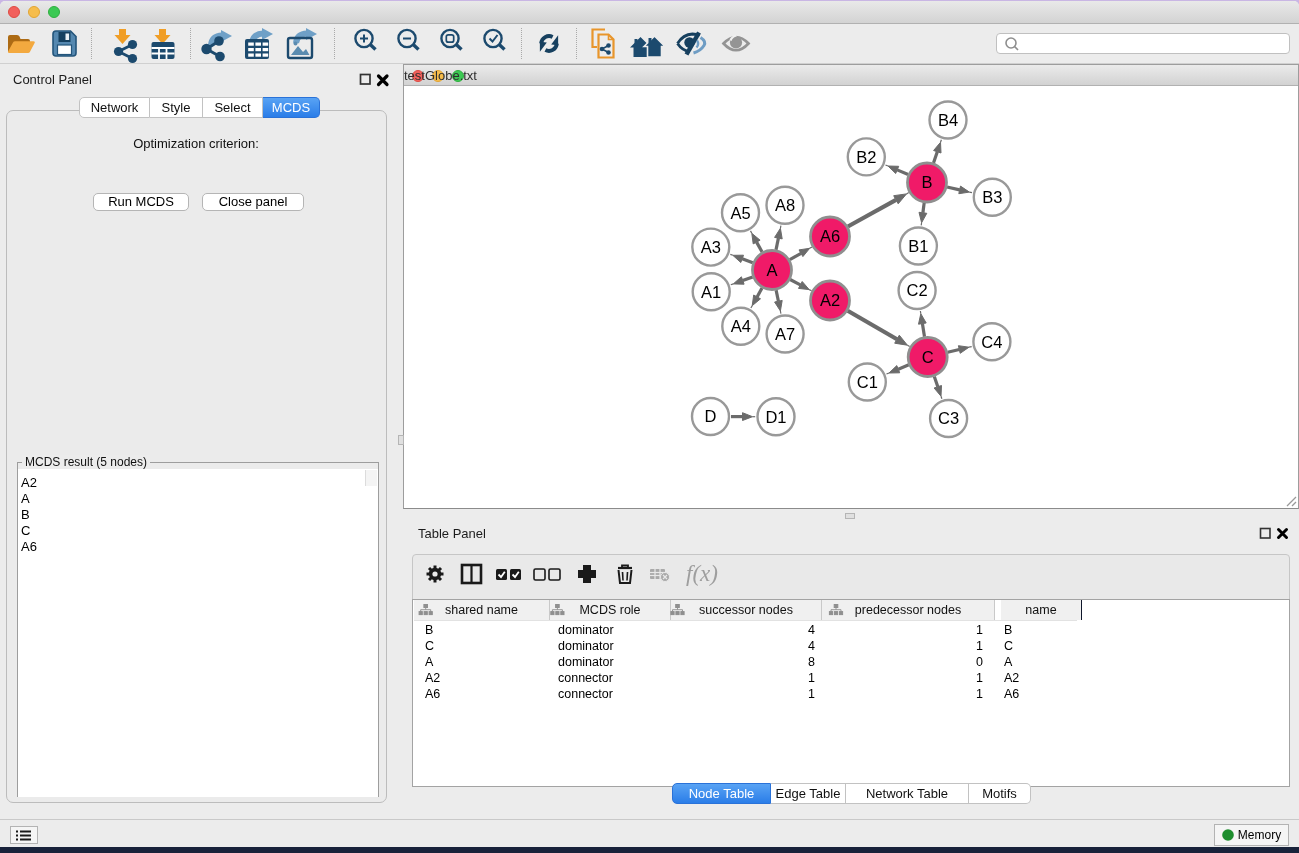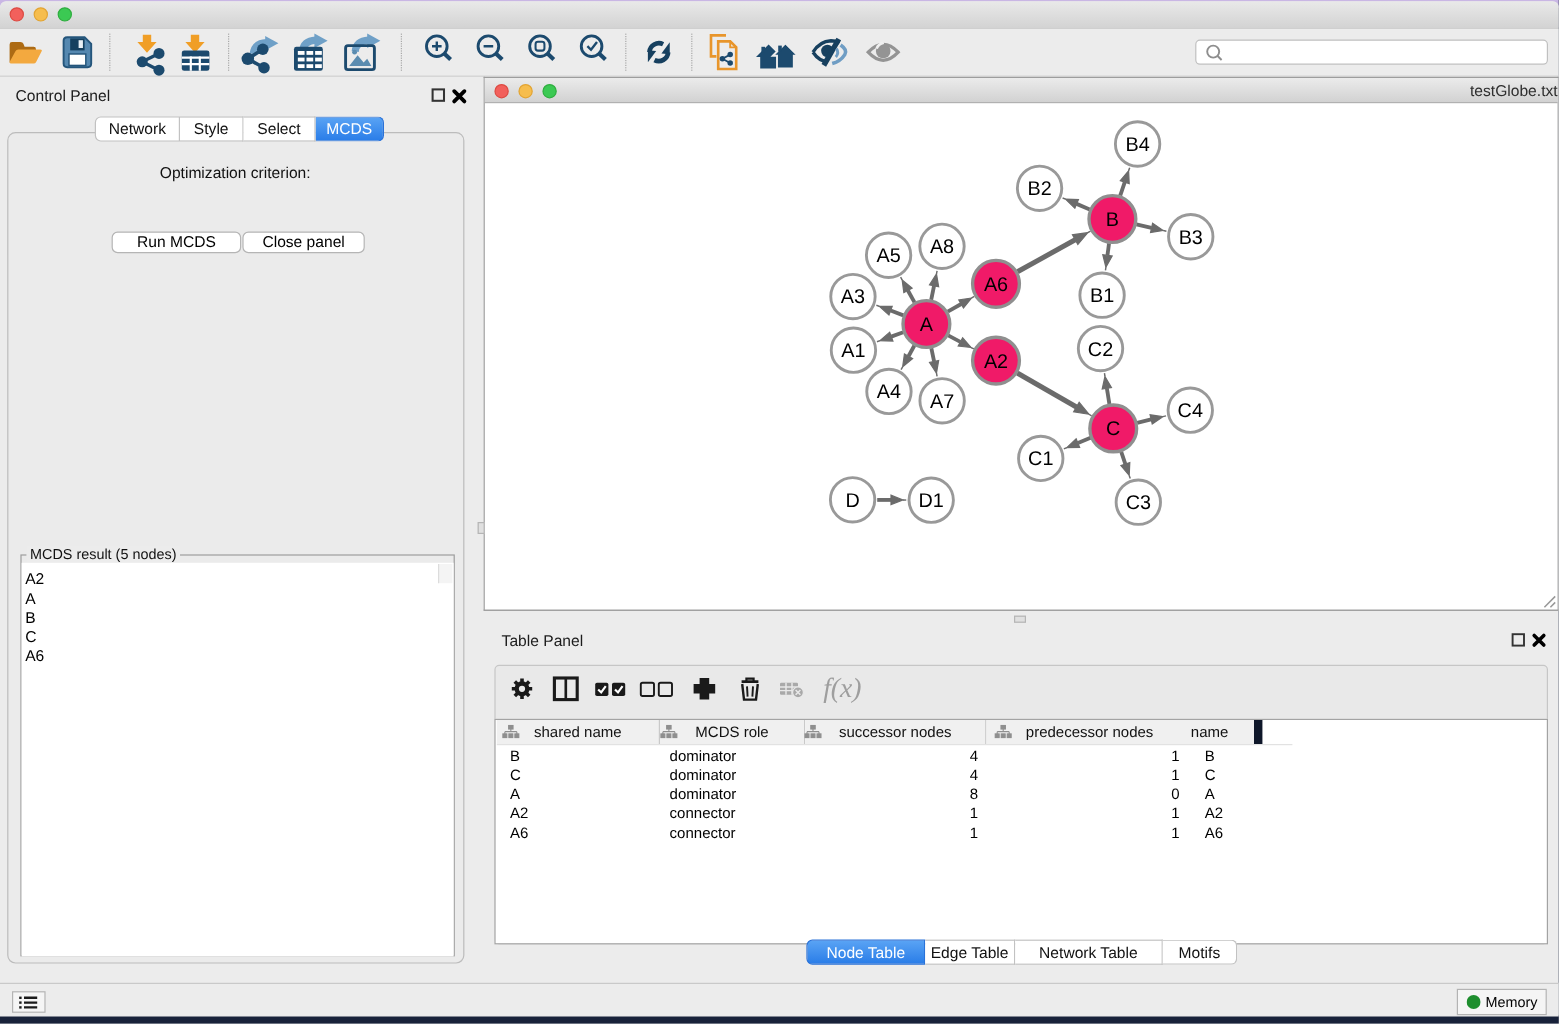--- a/index.html
+++ b/index.html
@@ -27,21 +27,21 @@
 #ddbtn{right:-1px;top:-1px;width:15px;height:21px;background:linear-gradient(#6eb1f7,#2a7ae8);border-radius:0 5px 5px 0}
 .btn{height:18px;background:#fff;border:1px solid #b5b5b5;border-radius:5px;font-size:13px;text-align:center;line-height:16px;color:#000}
 #fieldset{left:17px;top:397px;width:362px;height:335px;border:1px solid #9d9d9d}
 #legend{left:4px;top:-8px;background:#ececec;padding:0 3px;font-size:12px;color:#111}
 #listbox{left:0px;top:6px;width:360px;height:328px;background:#fff;font-size:13px;color:#000}
 #listbox div{height:16px;line-height:16px;padding-left:3px}
 #sbtrack{right:1px;top:1px;width:12px;height:326px;background:#f4f4f4;border-left:1px solid #dcdcdc}
 
 #netwin{left:403px;top:63px;width:896px;height:445px;background:#fff;border:1px solid #9d9d9d;border-bottom:1px solid #8b8b8b}
 #nettb{left:0;top:0;width:894px;height:21px;background:linear-gradient(#ebebeb,#d2d2d2);border-bottom:1px solid #b1b1b1}
-#nettitle{width:100%;text-align:right;top:3px;font-size:13px;color:#2e2e2e}
+#nettitle{width:100%;text-align:left;top:3px;font-size:13px;color:#2e2e2e}
 
 #tpanel{left:403px;top:520px;width:896px;height:300px}
 #ttoolbox{left:9px;top:33px;width:878px;height:233px;border:1px solid #c6c6c6;border-radius:4px;background:#e9e9e9}
 #ttable{left:9px;top:78px;width:878px;height:188px;background:#fff;border:1px solid #a3a3a3}
 .hdrcell{top:0;height:20px;background:#f0f0f0;border-right:1px solid #c9c9c9;font-size:12.5px;color:#111;text-align:center;line-height:20px}
 .hline{left:1px;top:20px;width:663px;height:0;border-top:1px solid #e2e2e2}
 .trow{font-size:12.5px;color:#000;height:16px;line-height:16px}
 #btabs{top:262px;left:269px;height:21px;z-index:5}
 
 #statusbar{left:0;top:818px;width:1299px;height:27px;background:#ececec;border-top:1px solid #c9c9c9}
@@ -207,21 +207,21 @@
         <path d="M24.5 3 L33 11.5 M33 3 L24.5 11.5" stroke="#000" stroke-width="3.2" stroke-linecap="round"></path>
       </svg>
     <div class="abs" id="cptabs">
       <div class="tabseg first" style="width:71px">Network</div>
       <div class="tabseg" style="width:53px">Style</div>
       <div class="tabseg" style="width:60px">Select</div>
       <div class="tabseg last sel" style="width:57px">MCDS</div>
     </div>
     <div class="abs" id="cpbox"></div>
     <div class="abs" id="optlabel">Optimization criterion:</div>
-    <div class="abs btn" style="left:93px;top:128px;width:108px">Run MCDS</div>
+    <div class="abs btn" style="left:93px;top:128px;width:96px">Run MCDS</div>
     <div class="abs btn" style="left:202px;top:128px;width:102px">Close panel</div>
     <div class="abs" id="fieldset">
       <div class="abs" id="legend">MCDS result (5 nodes)</div>
       <div class="abs" id="listbox">
         <div style="margin-top:6px">A2</div>
           <div>A</div>
           <div>B</div>
           <div>C</div>
           <div>A6</div>
         <div class="abs" id="sbtrack"></div>
@@ -397,21 +397,21 @@
 <circle cx="253" cy="23" r="4.5" fill="#a9a9a9" stroke="#e9e9e9" stroke-width="1"></circle>
           <path d="M251 21 L255 25 M255 21 L251 25" stroke="#e9e9e9" stroke-width="1.3"></path>
         </g>
 <text x="274" y="27" font-family="Liberation Serif,serif" font-style="italic" font-size="23" fill="#9e9e9e">f(x)</text>
 </svg>
     <div class="abs" id="ttable">
       <div class="abs hdrcell" style="left:1px;width:136px">shared name</div>
       <div class="abs hdrcell" style="left:137px;width:121px">MCDS role</div>
       <div class="abs hdrcell" style="left:258px;width:151px">successor nodes</div>
       <div class="abs hdrcell" style="left:409px;width:173px">predecessor nodes</div>
-      <div class="abs hdrcell" style="left:558px;width:81px;border-right:7px solid #0f172a">name</div>
+      <div class="abs hdrcell" style="left:588px;width:81px;border-right:1px solid #0f172a">name</div>
       <div class="abs hline"></div>
       <svg class="abs" style="left:0px;top:4px" width="440" height="12" id="hicons">
 <g fill="#8f8f8f" stroke="#8f8f8f">
 <rect x="10.9" y="0.5" width="3.6" height="3"></rect>
 <rect x="6.1" y="7.6" width="3.2" height="3"></rect>
             <rect x="11.1" y="7.6" width="3.2" height="3"></rect>
             <rect x="16.1" y="7.6" width="3.2" height="3"></rect>
 <path d="M12.7 3.5 L12.7 5.7 M7.7 5.7 L17.7 5.7 M7.7 5.7 L7.7 7.6 M17.7 5.7 L17.7 7.6" fill="none" stroke-width="0.9"></path>
 </g>
 <g fill="#8f8f8f" stroke="#8f8f8f">

